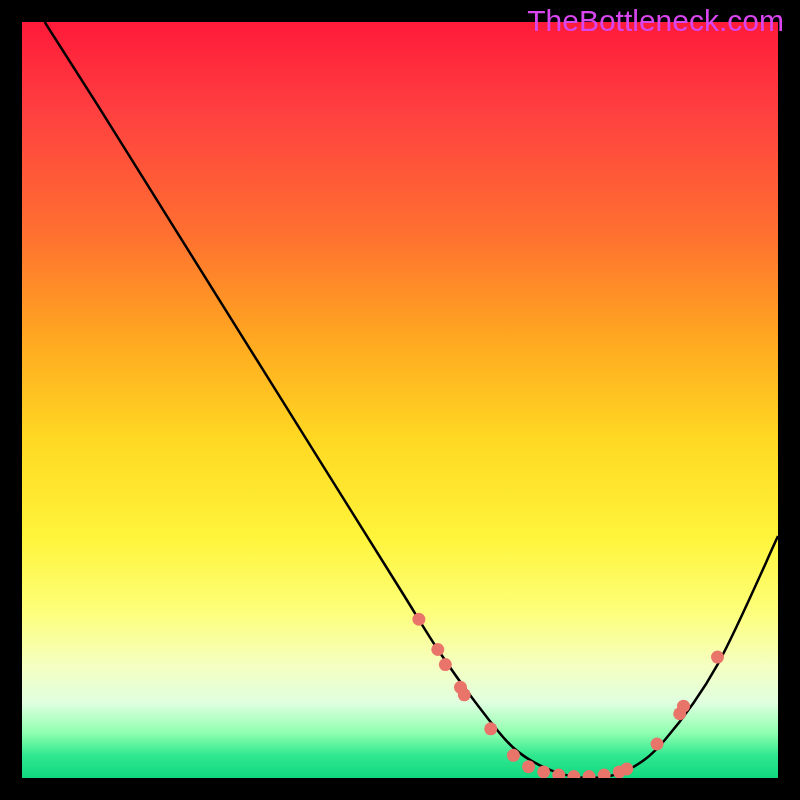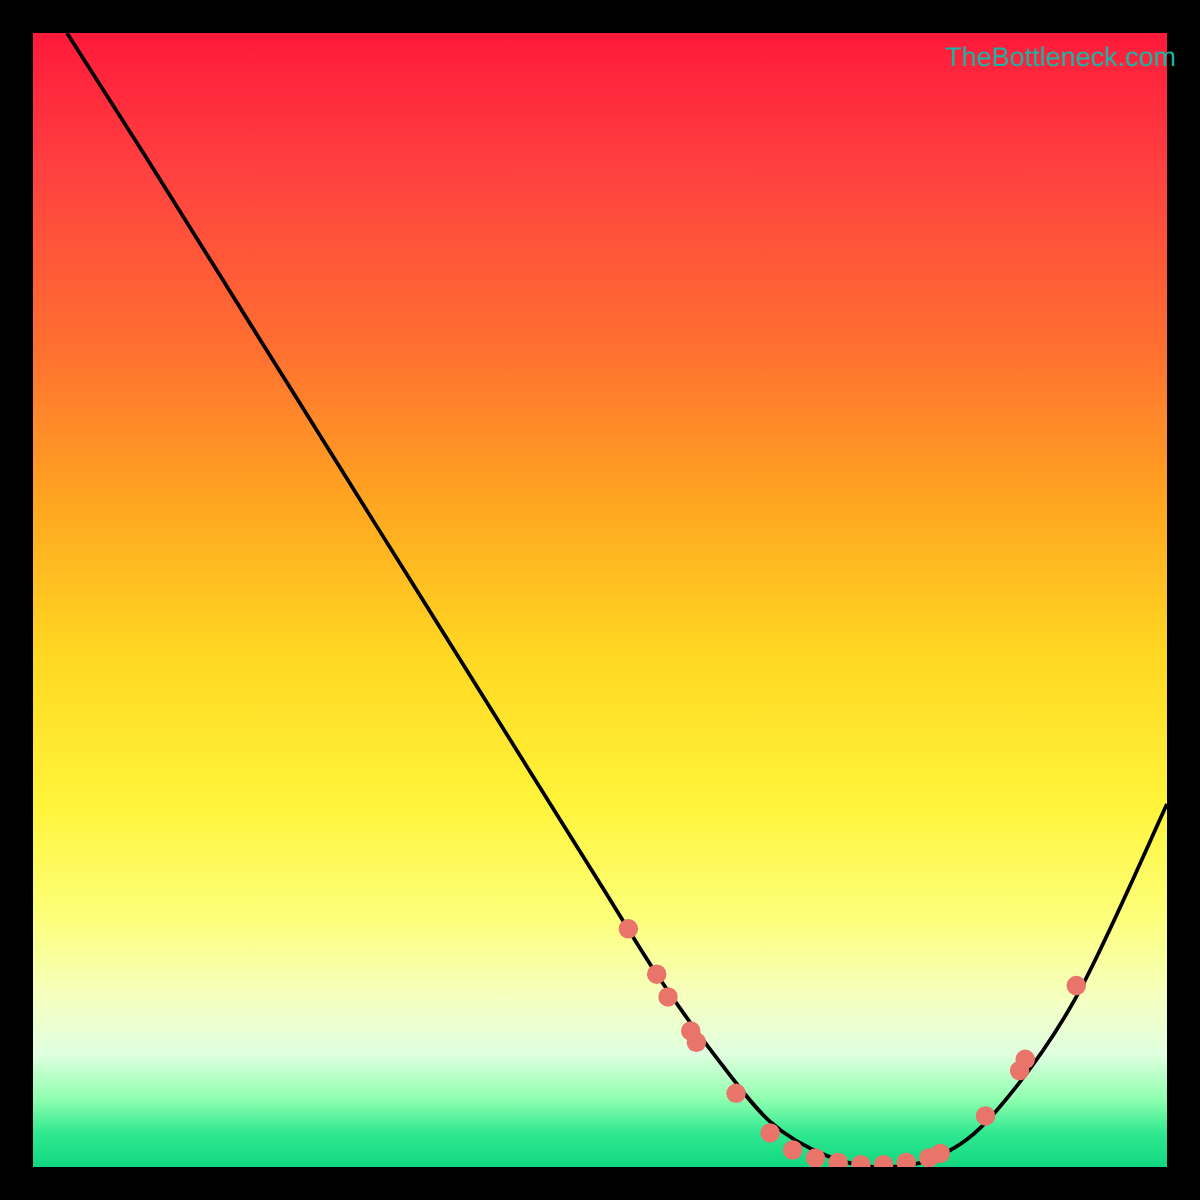--- a/index.html
+++ b/index.html
@@ -8,25 +8,24 @@
     width: 800px;
     height: 800px;
     background: #000;
     font-family: Arial, sans-serif;
     position: relative;
   }
   .watermark {
     position: absolute;
     top: 4px;
     right: 16px;
-    color: #14b8a6;
-    font-size: 18px;
+    color: #d946ef;
+    font-size: 30px;
     z-index: 10;
     font-weight: 500;
-    margin-top: 24px;
   }
   .plot-area {
     position: absolute;
     left: 22px;
     top: 22px;
     width: 756px;
     height: 756px;
     background: linear-gradient(to bottom,
       #ff1a3a 0%,
       #ff4040 12%,

